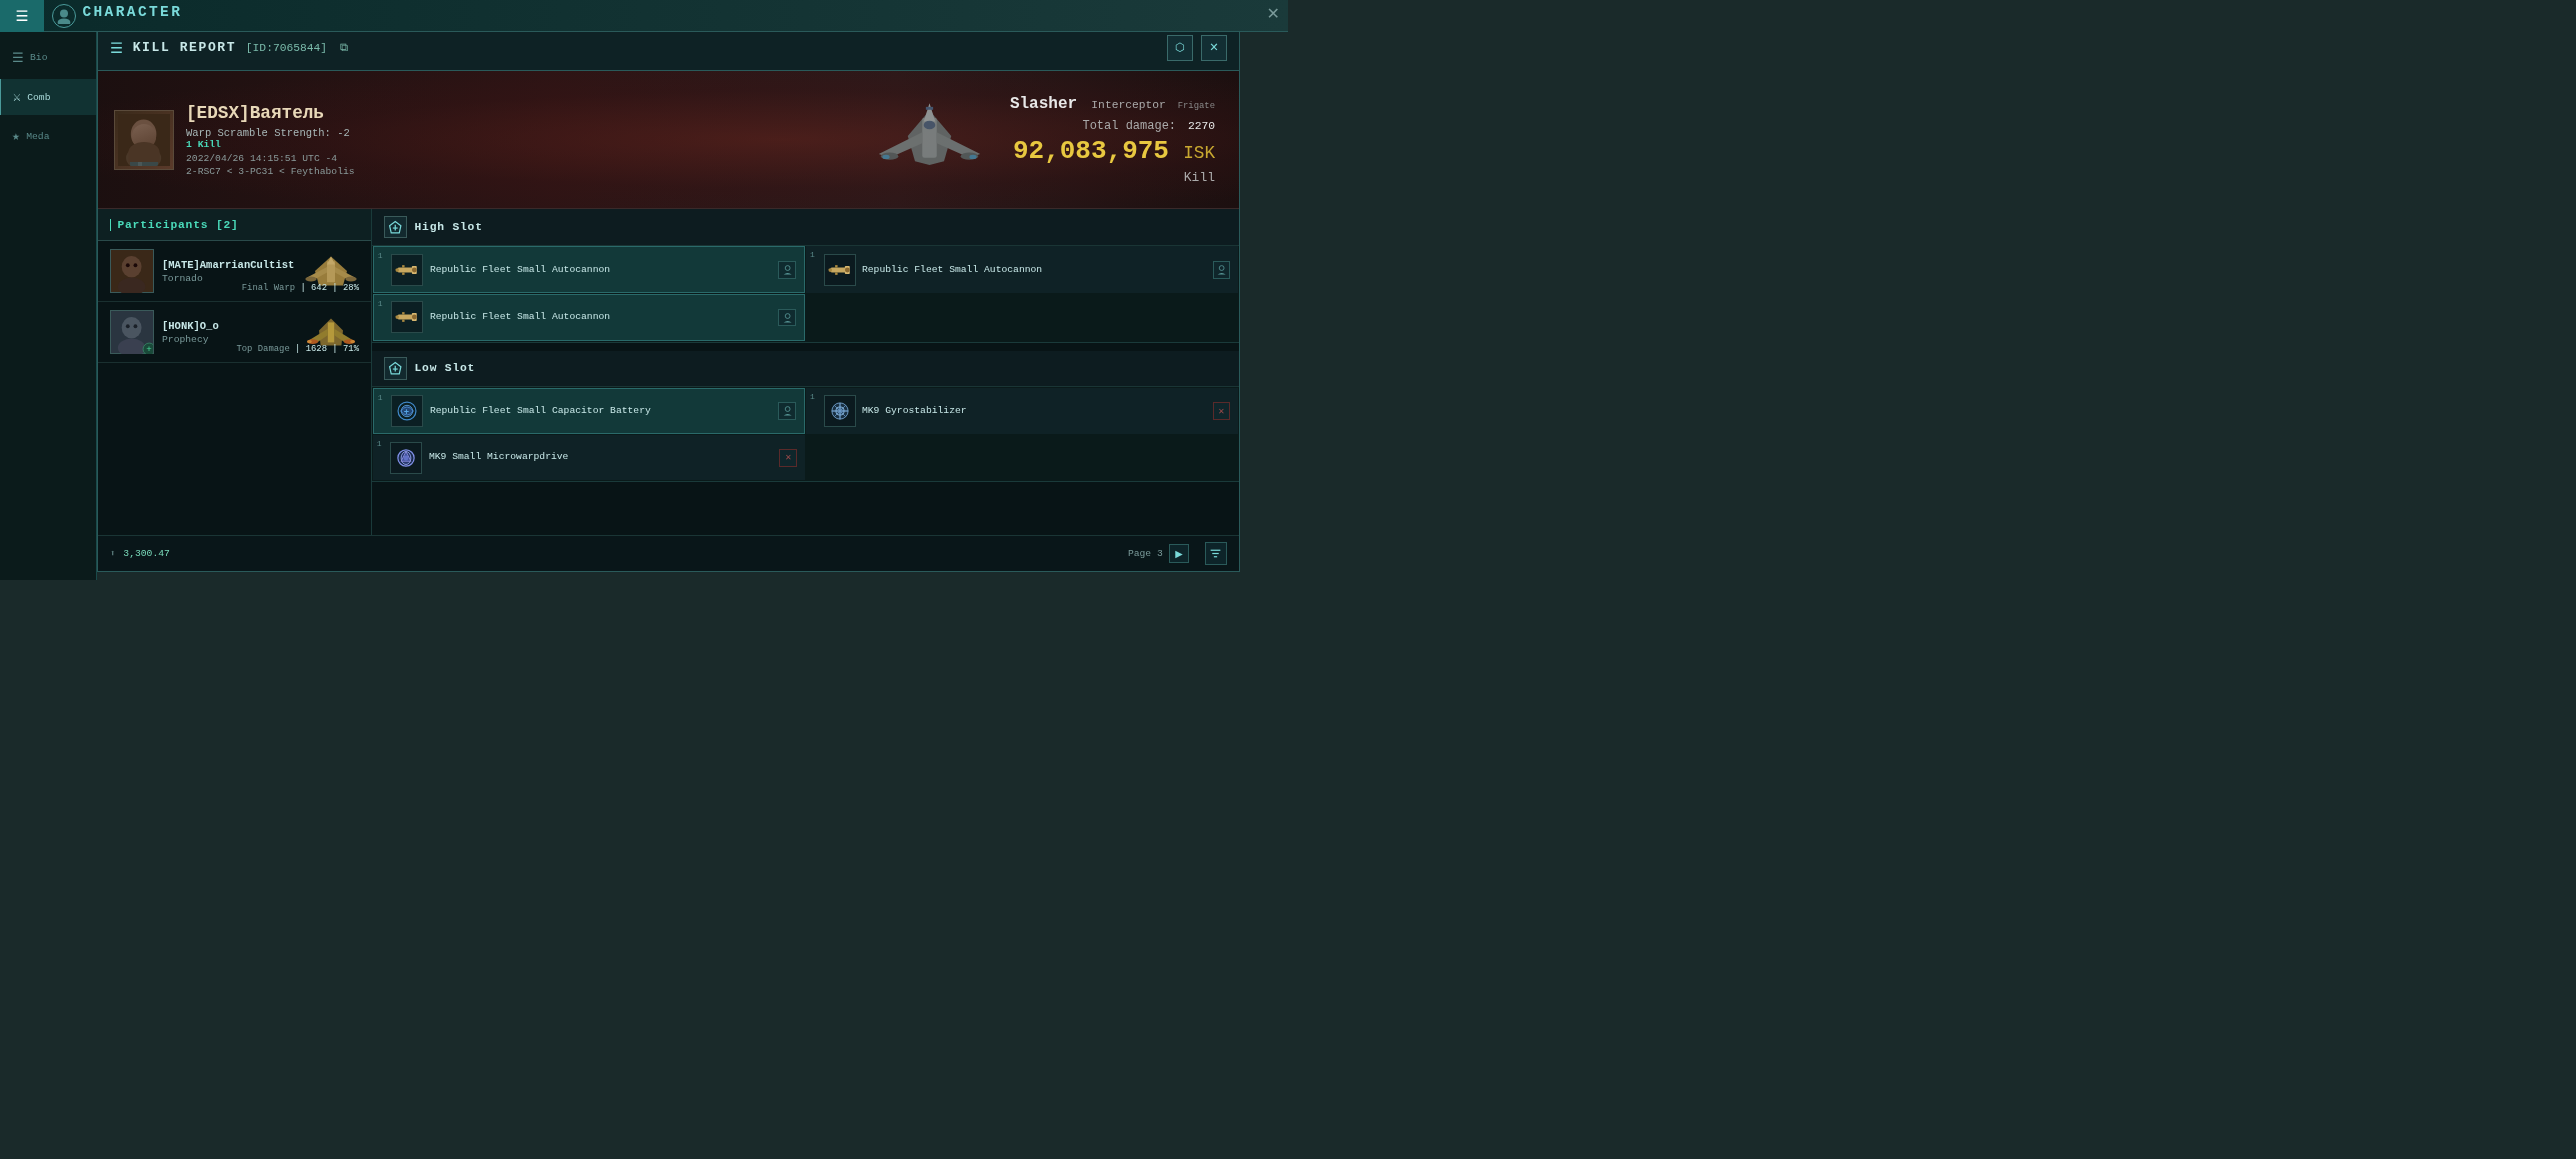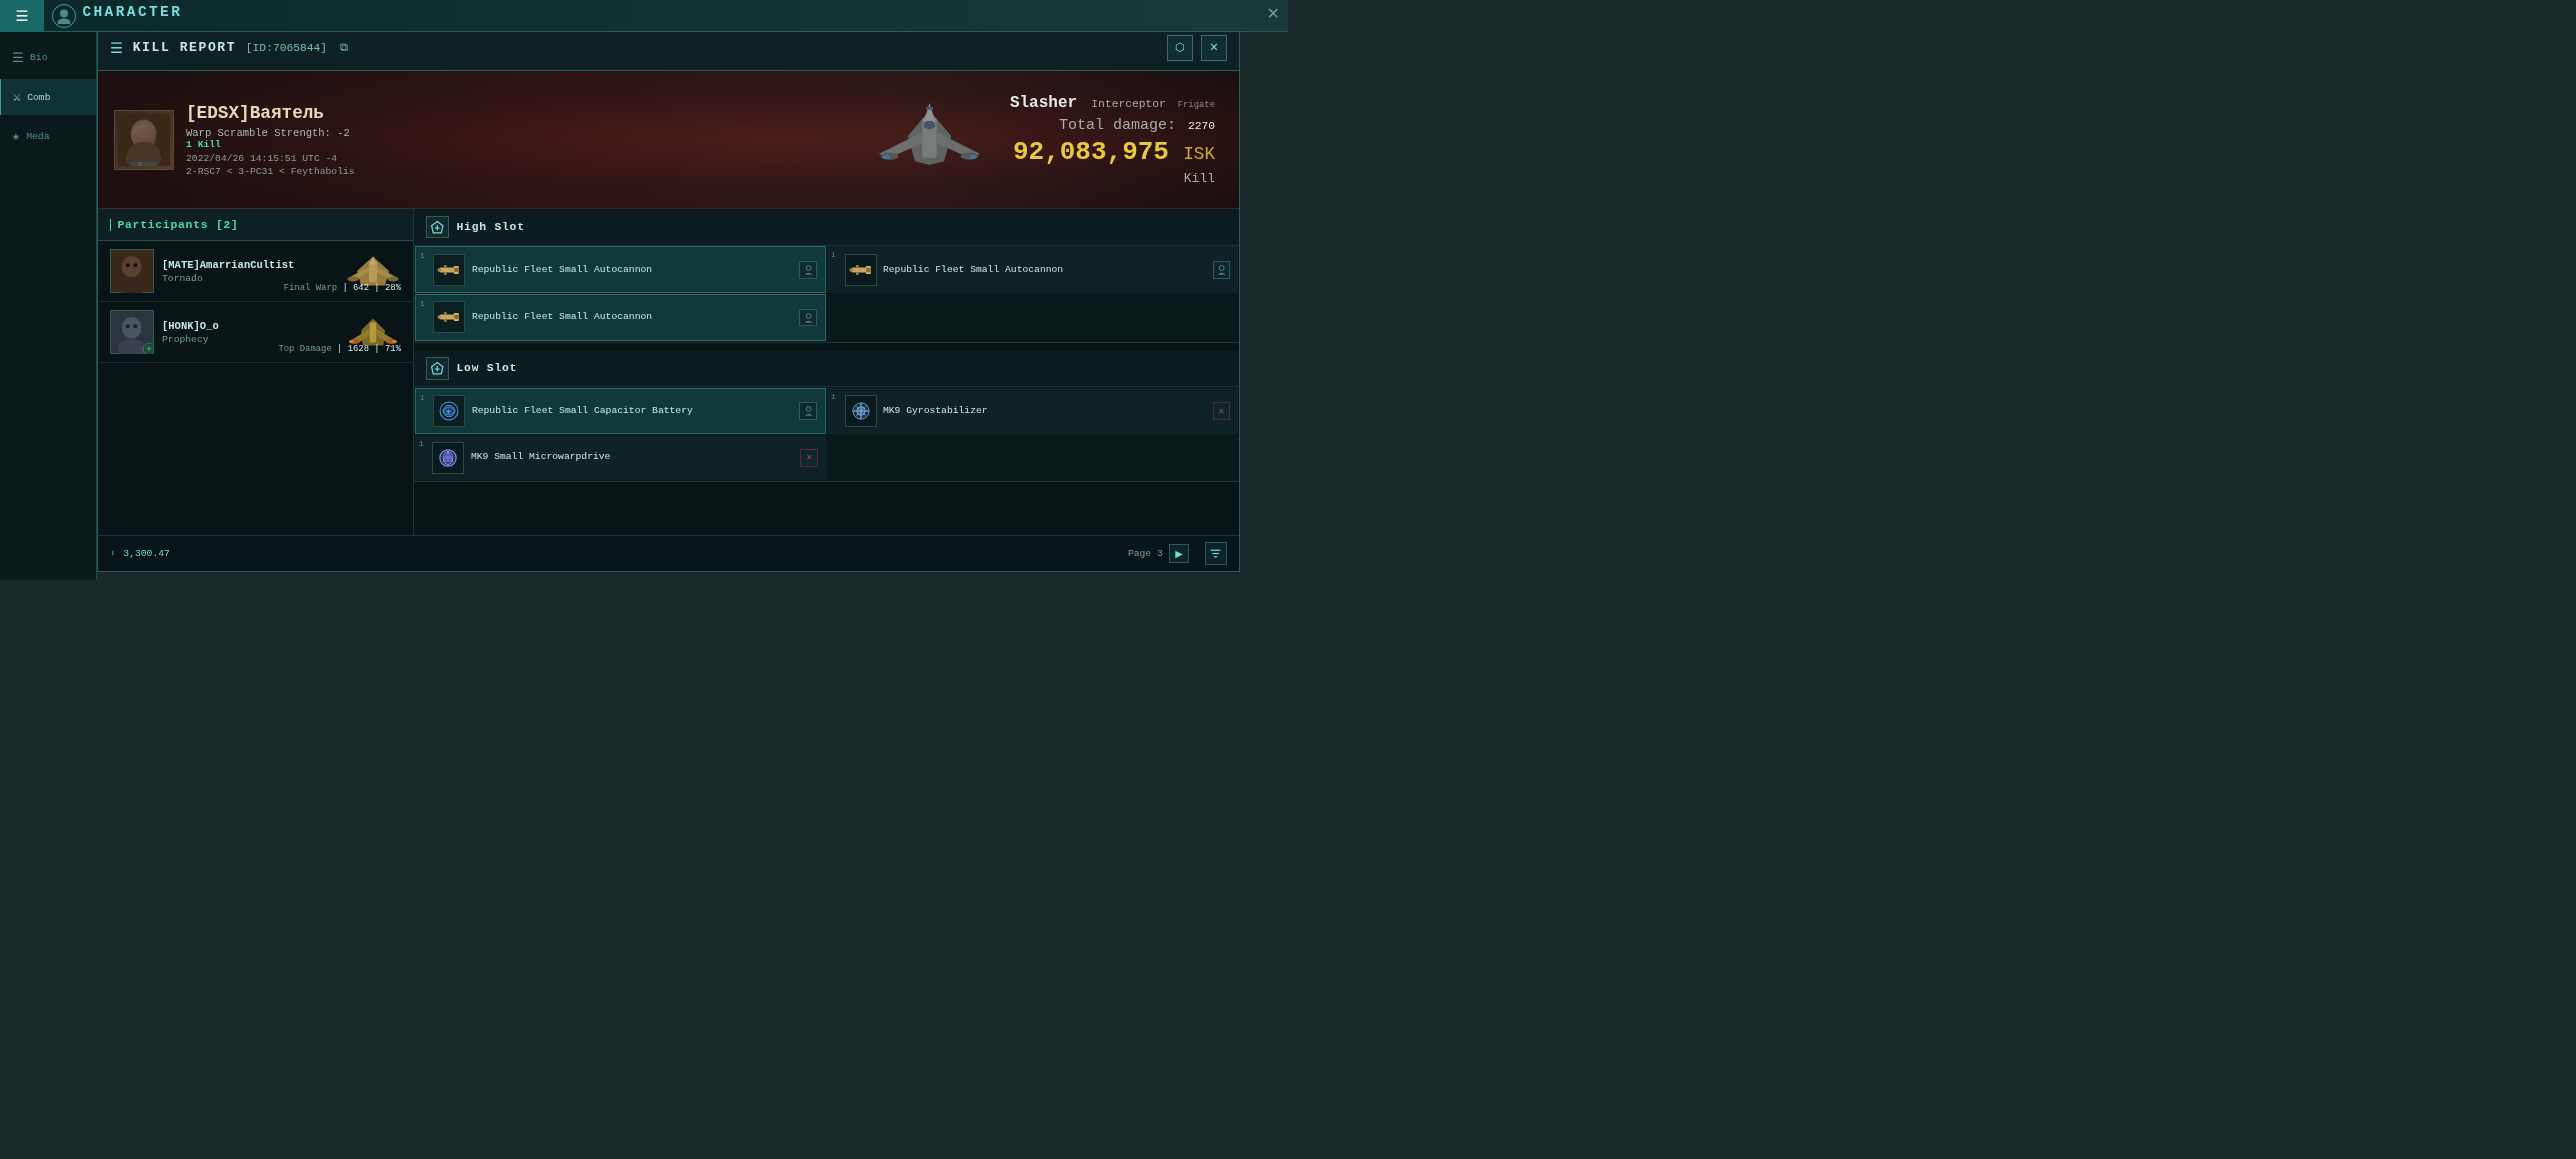--- a/index.html
+++ b/index.html
@@ -311,21 +311,21 @@
     }
 
     .ship-type {
       color: #aaaaaa;
       font-size: 10.5px;
       margin-bottom: 4px;
     }
 
     .total-damage-label {
       color: #aaaaaa;
-      font-size: 15px;
+      font-size: 12px;
     }
 
     .total-damage-value {
       color: #e8e8e8;
       font-size: 11.3px;
     }
 
     .isk-value {
       color: #e8c840;
       font-size: 26px;
@@ -347,21 +347,21 @@
 
     
     .panel-body {
       display: flex;
       flex: 1;
       overflow: hidden;
     }
 
     
     .participants-section {
-      width: 316px;
+      width: 274px;
       flex-shrink: 0;
       border-right: 0.8px solid #1a3a3a;
       display: flex;
       flex-direction: column;
     }
 
     .section-header {
       padding: 8px 12px;
       background: rgba(15, 35, 38, 0.8);
       border-bottom: 0.8px solid #2a4a4a;

